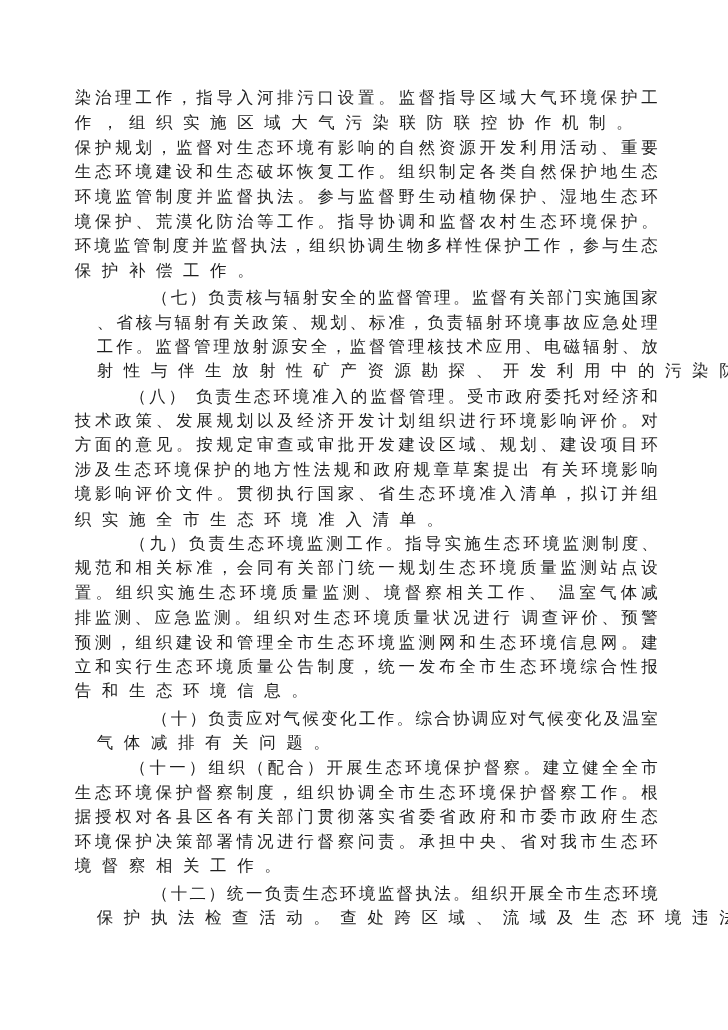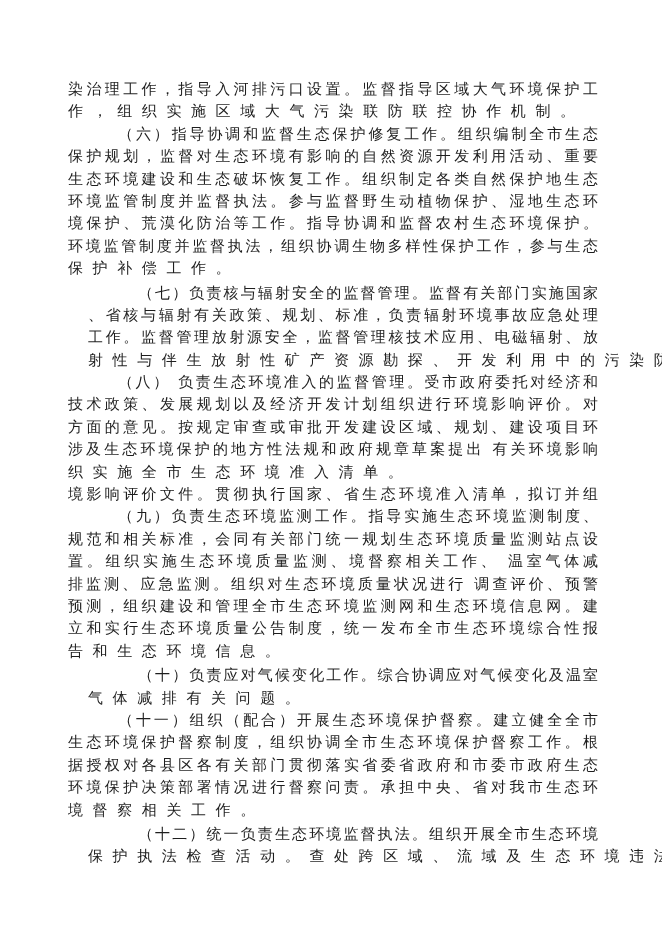--- a/index.html
+++ b/index.html
@@ -56,43 +56,42 @@
 
 <div class="page">
   <div class="text-body">
 
     <div class="paragraph">
       <div class="line">染治理工作，指导入河排污口设置。监督指导区域大气环境保护工</div>
       <div class="line last">作，组织实施区域大气污染联防联控协作机制。</div>
     </div>
 
     <div class="paragraph">
-      <div class="line indent">（六）指导协调和监督生态保护修复工作。组织编制全市生态</div>
       <div class="line">保护规划，监督对生态环境有影响的自然资源开发利用活动、重要</div>
       <div class="line">生态环境建设和生态破坏恢复工作。组织制定各类自然保护地生态</div>
       <div class="line">环境监管制度并监督执法。参与监督野生动植物保护、湿地生态环</div>
       <div class="line">境保护、荒漠化防治等工作。指导协调和监督农村生态环境保护。</div>
       <div class="line">环境监管制度并监督执法，组织协调生物多样性保护工作，参与生态</div>
       <div class="line last">保护补偿工作。</div>
     </div>
 
     <div class="paragraph gap">
       <div class="line indent">（七）负责核与辐射安全的监督管理。监督有关部门实施国家</div>
       <div class="line">、省核与辐射有关政策、规划、标准，负责辐射环境事故应急处理</div>
       <div class="line">工作。监督管理放射源安全，监督管理核技术应用、电磁辐射、放</div>
       <div class="line last">射性与伴生放射性矿产资源勘探、开发利用中的污染防治。</div>
     </div>
 
     <div class="paragraph">
       <div class="line indent">（八） 负责生态环境准入的监督管理。受市政府委托对经济和</div>
       <div class="line">技术政策、发展规划以及经济开发计划组织进行环境影响评价。对</div>
       <div class="line">方面的意见。按规定审查或审批开发建设区域、规划、建设项目环</div>
       <div class="line">涉及生态环境保护的地方性法规和政府规章草案提出 有关环境影响</div>
+      <div class="line">境影响评价文件。贯彻执行国家、省生态环境准入清单，拟订并组</div>
       <div class="line last">织实施全市生态环境准入清单。</div>
-      <div class="line">境影响评价文件。贯彻执行国家、省生态环境准入清单，拟订并组</div>
     </div>
 
     <div class="paragraph">
       <div class="line indent">（九）负责生态环境监测工作。指导实施生态环境监测制度、</div>
       <div class="line">规范和相关标准，会同有关部门统一规划生态环境质量监测站点设</div>
       <div class="line">置。组织实施生态环境质量监测、境督察相关工作、 温室气体减</div>
       <div class="line">排监测、应急监测。组织对生态环境质量状况进行 调查评价、预警</div>
       <div class="line">预测，组织建设和管理全市生态环境监测网和生态环境信息网。建</div>
       <div class="line">立和实行生态环境质量公告制度，统一发布全市生态环境综合性报</div>
       <div class="line last">告和生态环境信息。</div>

